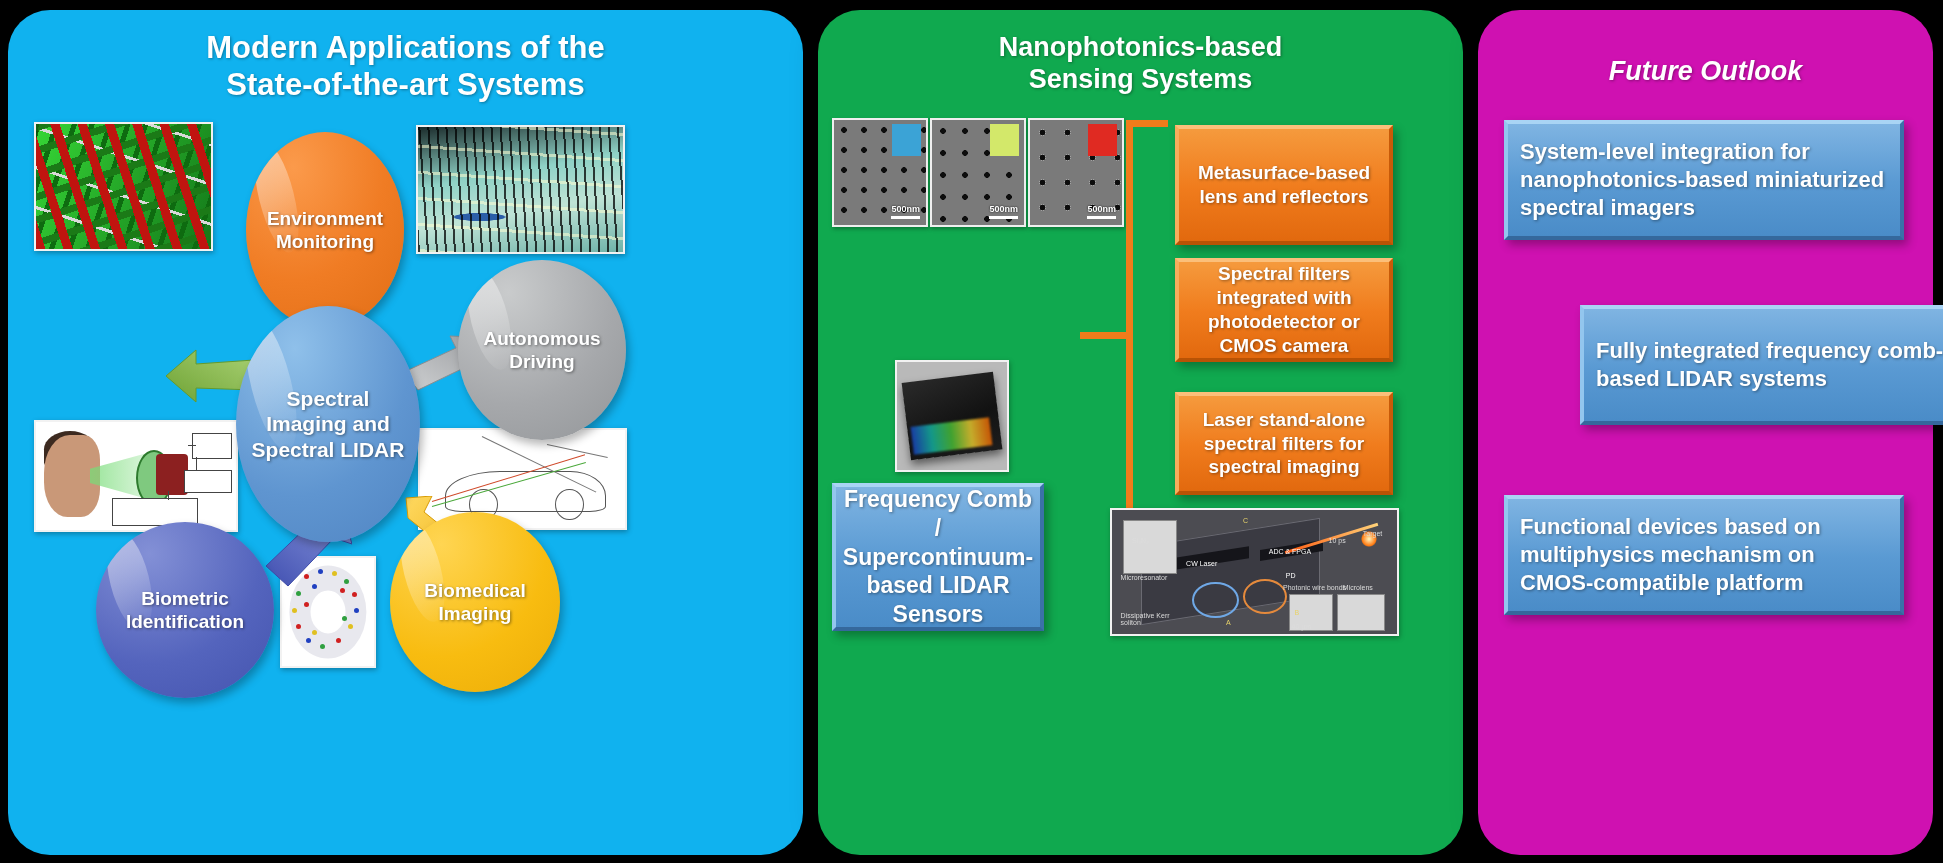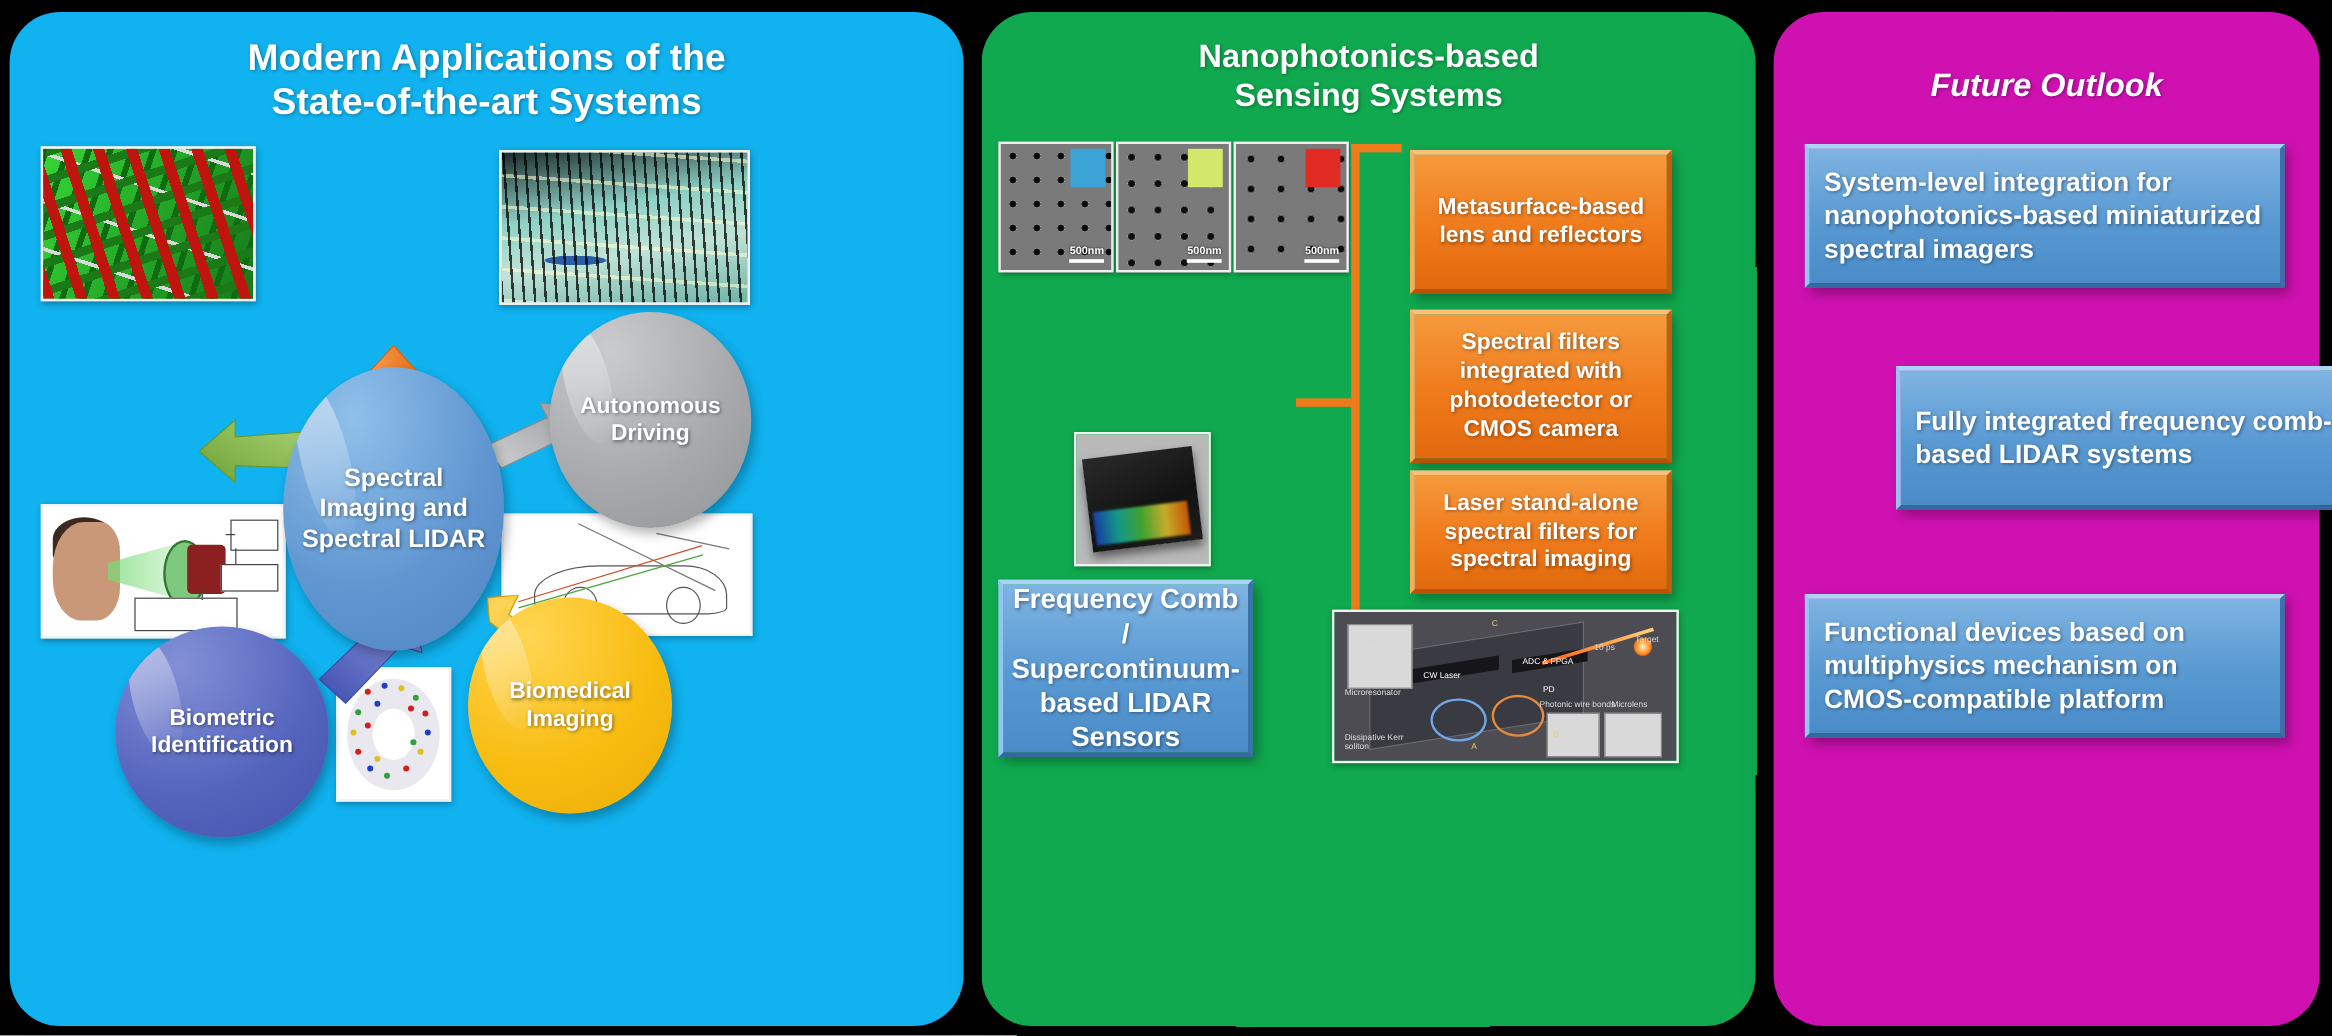--- a/index.html
+++ b/index.html
@@ -33,21 +33,21 @@
     background:radial-gradient(120% 120% at 30% 18%,#fb9a4b 0%,#f07c24 48%,#dd6a12 100%);}
   #ell-arch{left:28px;top:258px;width:164px;height:182px;
     background:radial-gradient(120% 120% at 30% 18%,#9cc661 0%,#78b03e 52%,#62982f 100%);}
   #ell-auto{left:450px;top:250px;width:168px;height:180px;
     background:radial-gradient(120% 120% at 30% 18%,#c9cbcc 0%,#a6a8ab 52%,#8e9194 100%);}
   #ell-center{left:228px;top:296px;width:184px;height:236px;
     background:radial-gradient(120% 120% at 32% 18%,#8fc0ea 0%,#5f95d0 52%,#4b7fbe 100%);
     font-size:21px;}
   #ell-bio{left:88px;top:512px;width:178px;height:176px;
     background:radial-gradient(120% 120% at 30% 18%,#8390d6 0%,#5464bd 52%,#4050ab 100%);}
-  #ell-biomed{left:382px;top:488px;width:170px;height:180px;
+  #ell-biomed{left:382px;top:502px;width:170px;height:180px;
     background:radial-gradient(120% 120% at 30% 18%,#ffd552 0%,#f8bc10 52%,#e8a806 100%);}
 
   
   .arrow{position:absolute;}
 
   
   .thumb{position:absolute;border:2px solid #f2f2f2;box-shadow:1px 2px 5px rgba(0,0,0,.3);
     overflow:hidden;background:#fff;}
 
   .aerial{width:100%;height:100%;
@@ -118,21 +118,21 @@
   .box.orange{
     background:linear-gradient(180deg,#f59a3d 0%,#f07c1d 52%,#e2690e 100%);
     border-top:4px solid #fbbf7a;border-left:4px solid #f7ad5d;
     border-right:4px solid #c85a08;border-bottom:4px solid #b85305;}
   .box.blue{
     background:linear-gradient(180deg,#7fb4e2 0%,#5a9ad3 52%,#4a8cc8 100%);
     border-top:4px solid #a9d4f4;border-left:4px solid #93c6ee;
     border-right:4px solid #3b71a8;border-bottom:4px solid #35689c;}
 
   #box-meta{left:1175px;top:125px;width:218px;height:120px;font-size:19px;}
-  #box-filters{left:1175px;top:258px;width:218px;height:128px;font-size:19px;}
+  #box-filters{left:1175px;top:258px;width:218px;height:104px;font-size:19px;}
   #box-novel{left:1175px;top:392px;width:218px;height:103px;font-size:19px;}
   #box-spectral-imaging{left:832px;top:250px;width:212px;height:98px;font-size:23px;}
   #box-freq{left:832px;top:483px;width:212px;height:148px;font-size:23px;}
 
   #fo-1{left:1504px;top:120px;width:400px;height:120px;font-size:22px;justify-content:flex-start;text-align:left;}
   #fo-2{left:1580px;top:305px;width:400px;height:120px;font-size:22px;justify-content:center;text-align:left;}
   #fo-3{left:1504px;top:495px;width:400px;height:120px;font-size:22px;justify-content:flex-start;text-align:left;}
 
   
   .conn{position:absolute;background:#ef7c1b;}
@@ -277,20 +277,23 @@
     <svg class="arrow" style="left:394px;top:486px;width:86px;height:94px;" viewBox="0 0 86 94">
       <defs>
           <linearGradient id="gy" x1="0" y1="0" x2="1" y2="1">
         <stop offset="0" stop-color="#ffd960"></stop>
             <stop offset="1" stop-color="#e9a806"></stop>
           </linearGradient>
         </defs>
       <polygon points="4,2 30,0 22,16 74,58 86,42 82,88 44,74 58,64 6,22" fill="url(#gy)" stroke="#d79b04" stroke-width="1"></polygon>
     </svg>
 
+    <div class="ell" id="ell-env">
+      <span class="lbl">Environment Monitoring</span>
+    </div>
     <div class="ell" id="ell-auto">
       <span class="lbl">Autonomous Driving</span>
     </div>
     <div class="ell" id="ell-bio">
       <span class="lbl">Biometric Identification</span>
     </div>
     <div class="ell" id="ell-biomed">
       <span class="lbl">Biomedical Imaging</span>
     </div>
     <div class="ell" id="ell-center">

